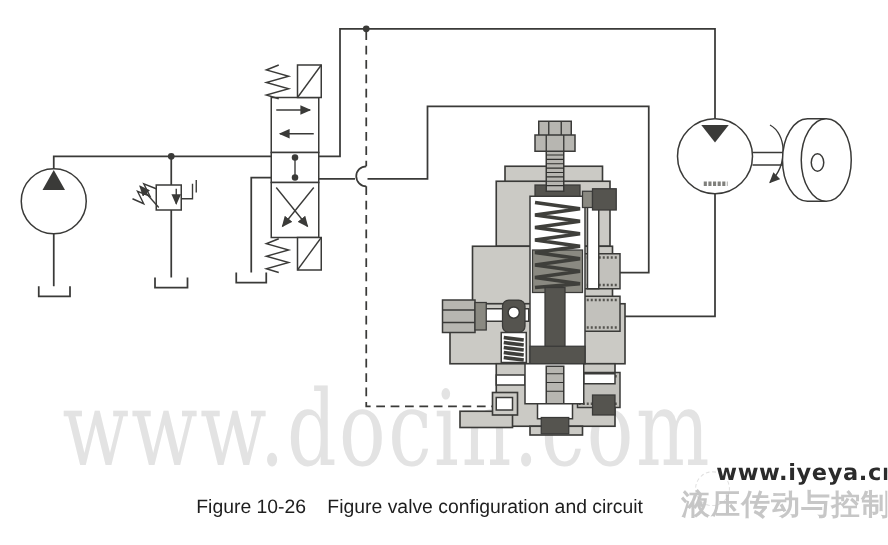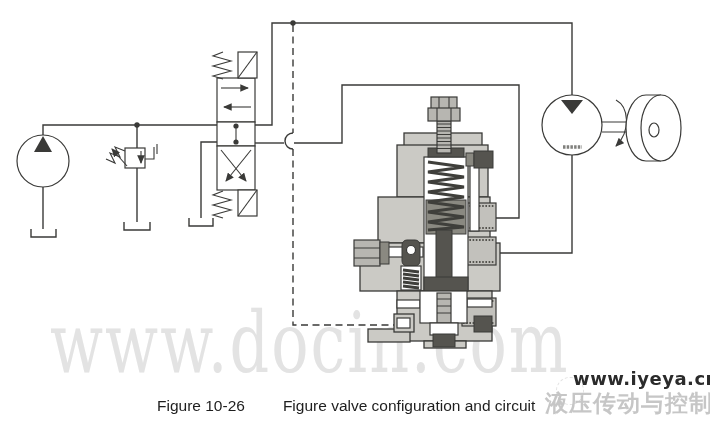--- a/index.html
+++ b/index.html
@@ -33,21 +33,21 @@
   .thread{stroke:#55544f;stroke-width:2px;stroke-dasharray:1.6,1.6;fill:none;}
   
   .stamp{position:absolute;left:556px;top:377px;width:26px;height:26px;border:1px dashed #d5d5d5;
          border-radius:50%;z-index:3;opacity:.7;}
   .wm-faint{position:absolute;left:545px;top:388px;z-index:3;color:var(--faint-gray);
     font-size:23px;font-weight:bold;letter-spacing:1px;opacity:.8;white-space:nowrap;
     font-family:"DejaVu Sans",sans-serif;}
   
   .caption{position:absolute;left:157px;top:397px;z-index:2;color:var(--caption-text);
     font-size:15.5px;white-space:nowrap;}
-  .caption .fig{margin-right:38px;}
+  .caption .fig{margin-right:17px;}
   
   .logo{position:absolute;left:566px;top:367px;z-index:4;width:142px;}
   .logo-row{display:flex;align-items:flex-start;}
   .logo-black{font-family:"DejaVu Sans",sans-serif;font-weight:bold;font-size:35px;
     line-height:40px;color:var(--logo-text);letter-spacing:1px;}
   .logo-box{width:39px;height:38px;background:var(--logo-blue);border-radius:4px;margin-left:4px;
     color:#eaf3fb;font-family:"DejaVu Sans",sans-serif;font-weight:bold;font-size:31px;
     line-height:38px;text-align:center;}
   .logo-url{font-family:"DejaVu Sans",sans-serif;font-weight:bold;font-size:18px;
     color:var(--logo-text);margin-top:1px;margin-left:7px;letter-spacing:.5px;white-space:nowrap;}

